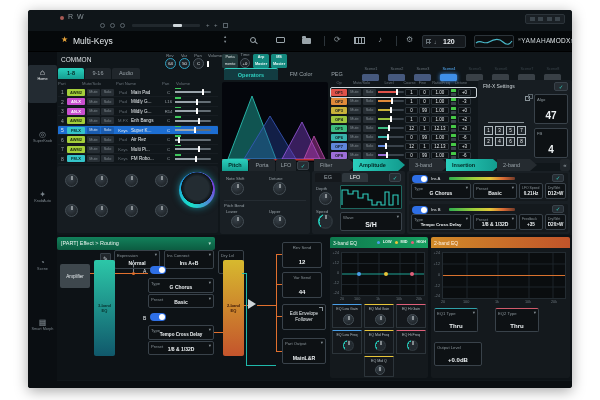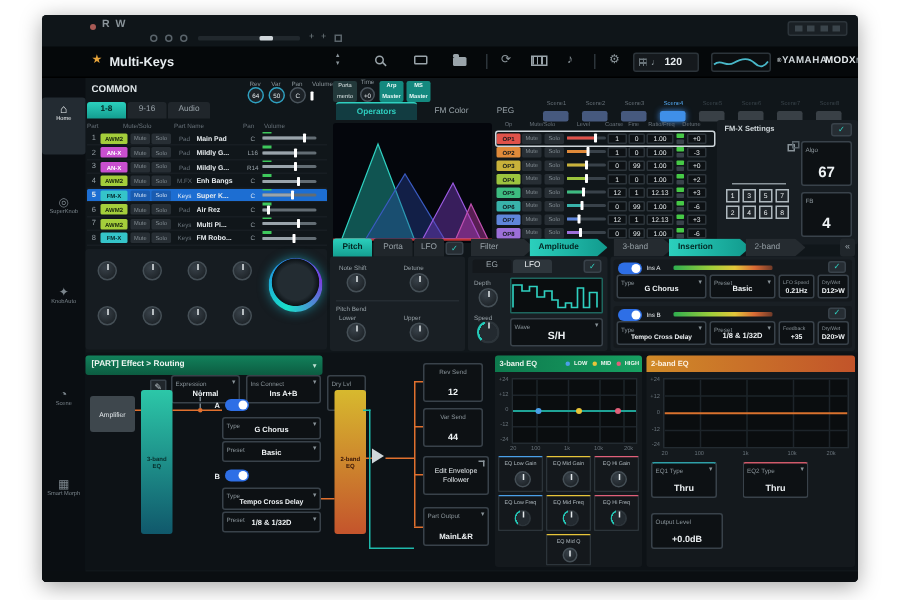--- a/index.html
+++ b/index.html
@@ -1,20 +1,20 @@
 <!DOCTYPE html>
 <html><head>
 <meta charset="utf-8">
 <style>
 *{margin:0;padding:0;box-sizing:border-box}
 html,body{width:600px;height:400px;background:#fff;font-family:"Liberation Sans",sans-serif;overflow:hidden;position:relative}
 .abs{position:absolute}
 .app{position:absolute;left:28px;top:10px;width:544px;height:378px;background:#10161a;border-radius:3px;overflow:hidden;box-shadow:0 3px 14px rgba(0,0,0,.35);color:#9aa4aa;font-size:6px}
 .t35{font-size:3.8px}.t4{font-size:4.2px}.t45{font-size:4.6px}.t5{font-size:5px}.t6{font-size:6px}.t7{font-size:7px}
-.b{font-weight:bold}.w{color:#e8edf0}.g{color:#97a1a7}.d{color:#68727a}
+.b{font-weight:normal}.w{color:#e8edf0}.g{color:#97a1a7}.d{color:#68727a}
 .panel{background:#191f24;border-radius:2px}
 .dark{background:#14191d;border-radius:2px}
 .fbox{background:#0d1114;border:1px solid #39424a;border-radius:2px;position:absolute}
 .fbox .lb{position:absolute;left:2px;top:1.5px;font-size:4.2px;color:#8a949a}
 .fbox .vv{position:absolute;left:0;right:0;bottom:2px;text-align:center;font-weight:bold;color:#eef2f4}
 .car{position:absolute;right:2px;top:1px;font-size:4.5px;color:#8a949a}
 .knob{border-radius:50%;background:radial-gradient(circle at 38% 32%,#39424a,#20262b 72%);border:1px solid #454f56;position:absolute}
 .knob:after{content:"";position:absolute;left:50%;top:1px;width:1px;height:3.5px;background:#e4e9ec;transform:translateX(-50%)}
 .knobT{border-radius:50%;position:absolute;background:radial-gradient(circle,#232a30 0 56%,transparent 57%),conic-gradient(from 220deg,#24c9b8 0 120deg,#2c343a 120deg 360deg)}
 .knobT:after{content:"";position:absolute;left:50%;top:1px;width:1px;height:3.5px;background:#e4e9ec;transform:translateX(-50%)}
@@ -502,21 +502,21 @@
 
   
   <div class="abs panel" style="left:450px;top:70px;width:94px;height:83px;background:#171d22">
     <span class="abs b t5" style="left:5px;top:3px;color:#cfd6da">FM-X Settings</span>
     <span class="chk" style="left:76px;top:2px;width:14px;height:9px">✓</span>
     <span class="abs" style="left:47px;top:16px;width:5px;height:5px;border:1px solid #8a949a">
         <i class="abs" style="left:2px;top:-3px;width:5px;height:5px;border:1px solid #5a646b"></i>
       </span>
     <div class="fbox" style="left:56px;top:14px;width:34px;height:30px">
       <span class="lb">Algo</span>
-      <span class="vv" style="font-size:10px">67</span>
+      <span class="vv" style="font-size:10px">47</span>
     </div>
     <div class="fbox" style="left:56px;top:48px;width:34px;height:30px">
       <span class="lb">FB</span>
       <span class="vv" style="font-size:10px">4</span>
     </div>
     <div class="abs" style="left:6px;top:42px;width:44px;height:32px">
       <i class="abs" style="left:4px;top:0;width:36px;height:1px;background:#8a949a"></i>
       <span class="abs" style="left:0;top:4px;width:9px;height:9px;border:1px solid #aeb8be;background:#20262b;color:#eef2f4;font-size:4.5px;text-align:center;line-height:8px">1</span>
       <span class="abs" style="left:11px;top:4px;width:9px;height:9px;border:1px solid #aeb8be;background:#20262b;color:#eef2f4;font-size:4.5px;text-align:center;line-height:8px">3</span>
       <span class="abs" style="left:22px;top:4px;width:9px;height:9px;border:1px solid #aeb8be;background:#20262b;color:#eef2f4;font-size:4.5px;text-align:center;line-height:8px">5</span>

